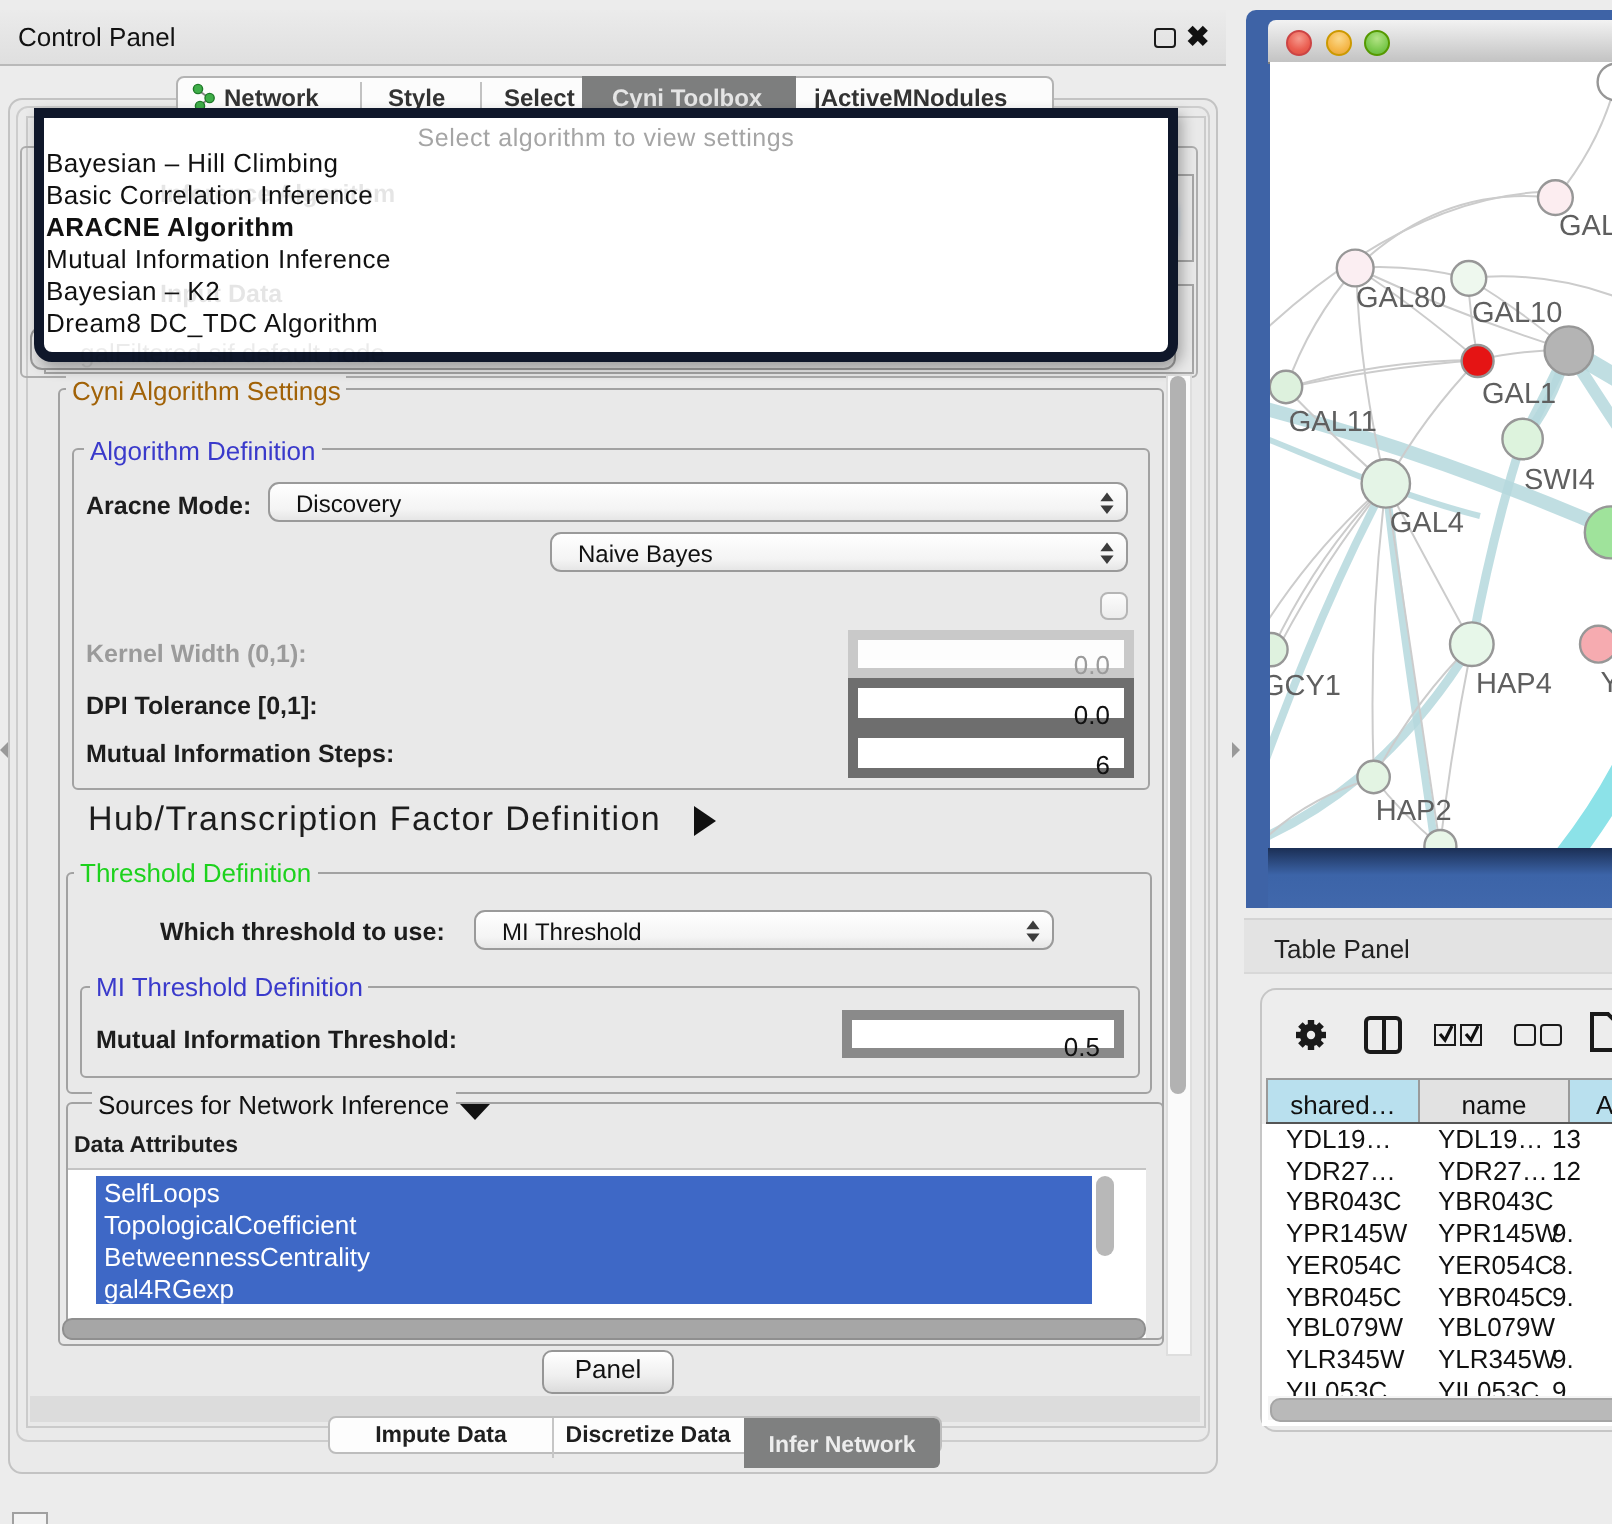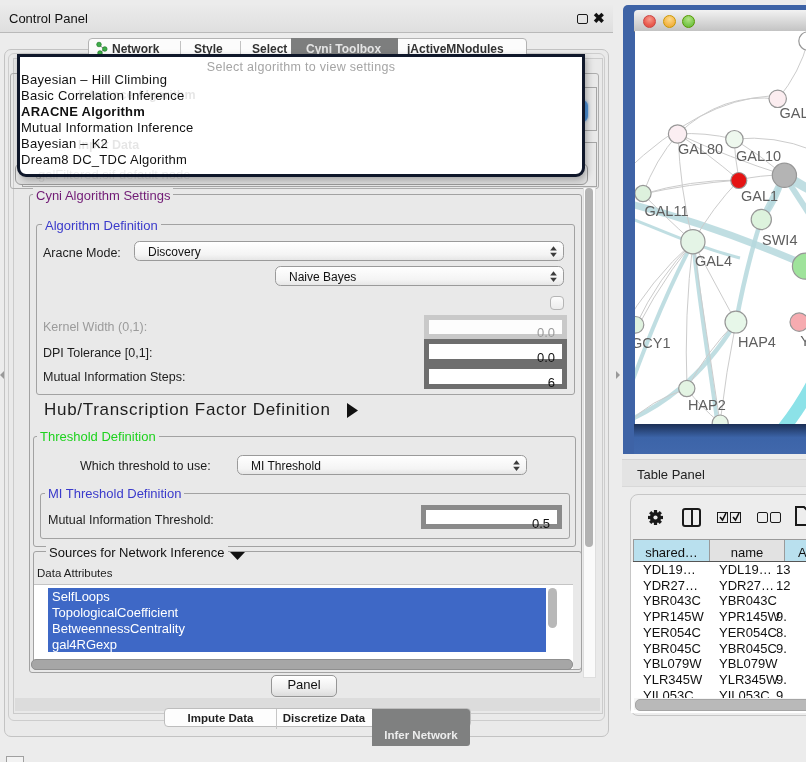--- a/index.html
+++ b/index.html
@@ -1,16 +1,16 @@
 <!DOCTYPE html>
 <html><head><meta charset="utf-8"><style>
 html,body{margin:0;padding:0}
 body{width:806px;height:762px;background:#ececec;font-family:"Liberation Sans",sans-serif;position:relative;overflow:hidden}
 .abs{position:absolute}
-.lbl{position:absolute;font-size:12.5px;font-weight:normal;color:#1d1d1d;white-space:nowrap}
+.lbl{position:absolute;font-size:12.5px;font-weight:bold;color:#1d1d1d;white-space:nowrap}
 .dis{color:#9b9b9b}
 .gb{position:absolute;border:1px solid #a2a2a2;border-radius:3px}
 .gbt{position:absolute;font-size:13px;background:#e9e9e9;padding:0 3px;white-space:nowrap}
 .combo{position:absolute;border:1px solid #9a9a9a;border-radius:5.5px;background:linear-gradient(#ffffff,#f4f4f4 70%,#e6e6e6);font-size:12px;color:#111}
 .combo .tx{position:absolute;left:13px;top:3px}
 .combo .ar{position:absolute;right:5px;top:2px;width:9px;height:15px}
 .inp{position:absolute;background:#fff;border:5px solid #a3a3a3;font-size:13px;color:#111;text-align:right;box-sizing:border-box}
 .inp span{position:absolute;right:7px;top:5px}
 </style></head>
 <body>
@@ -54,21 +54,21 @@
   <div class="gb" style="left:22px;top:142px;width:573px;height:43px;border-color:#a5a5a5;border-radius:0"></div>
   <div class="abs" style="left:561px;top:100px;width:21px;height:16px;border:3px solid #4f94db;border-radius:6px;background:#f2f2f2;box-shadow:0 0 3px rgba(79,148,219,.8)"></div>
 
   <div class="abs" style="left:15px;top:163px;width:571px;height:20px;border:1px solid #9a9a9a;border-radius:6px;background:linear-gradient(#fafafa,#dcdcdc)"></div>
   <div class="abs" style="left:35px;top:164px;font-size:13px;color:#b3b3b3;white-space:nowrap">galFiltered.sif default node</div>
 
   <div class="abs" style="left:583px;top:187px;width:11px;height:489px;background:#fafafa;border:1px solid #dedede"></div>
   <div class="abs" style="left:585px;top:188px;width:8px;height:359px;background:#b2b2b2;border-radius:4px"></div>
 
   <div class="gb" style="left:29px;top:194px;width:551px;height:477px"></div>
-  <div class="gbt" style="left:33px;top:188px;color:#701a75">Cyni Algorithm Settings</div>
+  <div class="gbt" style="left:33px;top:188px;color:#a16207">Cyni Algorithm Settings</div>
 
   <div class="gb" style="left:36px;top:224px;width:537px;height:169px"></div>
   <div class="gbt" style="left:42px;top:218px;color:#3a3acb">Algorithm Definition</div>
 
   <div class="lbl" style="left:43px;top:246px">Aracne Mode:</div>
   <div class="combo" style="left:134px;top:241px;width:428px;height:18px">
       <span class="tx">Discovery</span>
     <svg class="ar" viewBox="0 0 9 15">
         <path d="M4.5 2.2 L7.8 6.6 L1.2 6.6 Z" fill="#3c3c3c"></path>
         <path d="M4.5 13 L7.8 8.8 L1.2 8.8 Z" fill="#3c3c3c"></path>
@@ -134,24 +134,24 @@
   <div class="abs" style="left:48px;top:588px;width:498px;height:64px;background:#3e68c6"></div>
   <div class="abs" style="left:52px;top:589px;font-size:13px;color:#fff;line-height:16px">SelfLoops<br>TopologicalCoefficient<br>BetweennessCentrality<br>gal4RGexp</div>
   <div class="abs" style="left:548px;top:588px;width:9px;height:40px;background:#b8b8b8;border-radius:4.5px"></div>
   <div class="abs" style="left:31px;top:659px;width:540px;height:9px;background:#a6a6a6;border:1px solid #8f8f8f;border-radius:5px"></div>
 
   <div class="abs" style="left:271px;top:675px;width:64px;height:19px;border:1px solid #969696;border-radius:5px;background:linear-gradient(#ffffff,#efefef 60%,#dcdcdc);text-align:center;font-size:13px;color:#111;padding-top:1px">Panel</div>
 
   <div class="abs" style="left:164px;top:708px;width:305px;height:17px;background:#fdfdfd;border:1px solid #bdbdbd;border-radius:4px;font-size:11.5px;font-weight:bold">
     <div class="abs" style="left:0;top:0;width:111px;height:17px;border-right:1px solid #c6c6c6;text-align:center;padding-top:2.5px;color:#1f1f1f">Impute Data</div>
     <div class="abs" style="left:112px;top:0;width:94px;height:17px;text-align:center;padding-top:2.5px;color:#1f1f1f">Discretize Data</div>
-    <div class="abs" style="left:207px;top:0;width:98px;height:17px;background:#7f8080;text-align:center;padding-top:20px;color:#ededed;border-radius:0 3px 3px 0">Infer Network</div>
-  </div>
-
-  <div class="abs" style="z-index:6;left:17px;top:54px;width:562px;height:117px;background:#fff;border:3px solid #0f172a;border-radius:0 0 9px 9px;box-shadow:2px 3px 7px rgba(0,0,0,0.3)">
+    <div class="abs" style="left:207px;top:0;width:98px;height:17px;background:#7f8080;text-align:center;padding-top:8px;color:#ededed;border-radius:0 3px 3px 0">Infer Network</div>
+  </div>
+
+  <div class="abs" style="z-index:6;left:17px;top:54px;width:562px;height:117px;background:#fff;border:5px solid #0f172a;border-radius:0 0 9px 9px;box-shadow:2px 3px 7px rgba(0,0,0,0.3)">
     <div class="abs" style="left:0;top:3px;width:562px;text-align:center;font-size:12.5px;letter-spacing:0.3px;color:#a5a5a5">Select algorithm to view settings</div>
     <div class="abs" style="left:58px;top:31px;font-size:12.5px;font-weight:bold;color:rgba(0,0,0,0.10);white-space:nowrap">Inference Algorithm</div>
     <div class="abs" style="left:58px;top:81px;font-size:12.5px;font-weight:bold;color:rgba(0,0,0,0.10);white-space:nowrap">Input Data</div>
     <div class="abs" style="left:18px;top:110px;font-size:13px;color:rgba(0,0,0,0.08);white-space:nowrap">galFiltered.sif default node</div>
     <div class="abs" style="left:1px;top:15px;font-size:13px;letter-spacing:0.25px;color:#111;line-height:16px">Bayesian – Hill Climbing<br>Basic Correlation Inference<br><b>ARACNE Algorithm</b><br>Mutual Information Inference<br>Bayesian – K2<br>Dream8 DC_TDC Algorithm</div>
   </div>
 
   <div class="abs" style="left:6px;top:756px;width:16px;height:10px;border:1px solid #a0a0a0;background:#f3f3f3"></div>
 </div>
 

